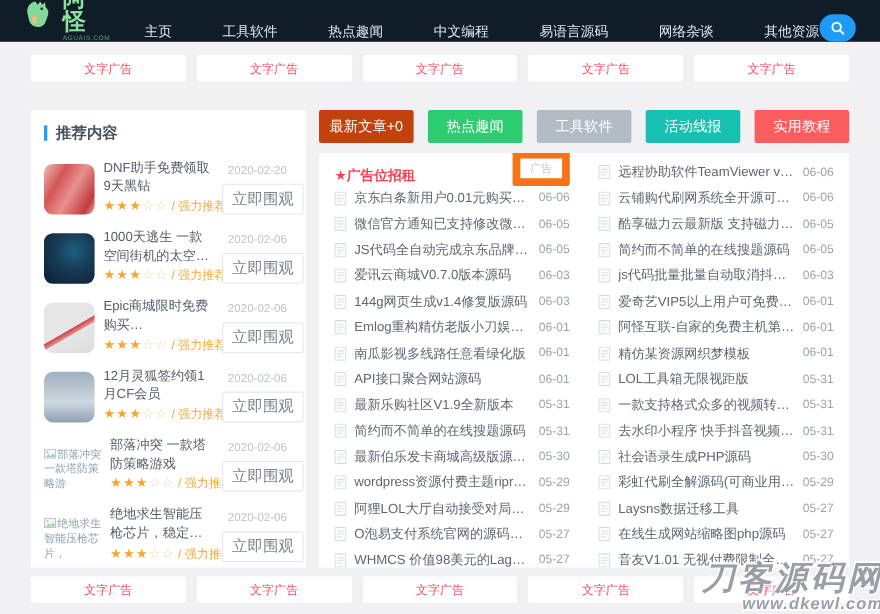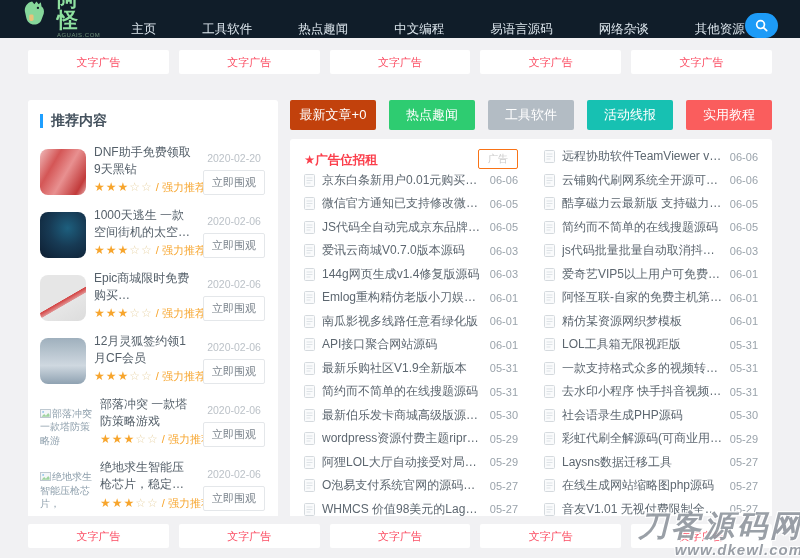--- a/index.html
+++ b/index.html
@@ -37,35 +37,35 @@
   .b-thumb{width:52px;flex:none;font-size:10px;color:#8fa0ad;line-height:1.35;max-height:52px;overflow:hidden}
   .b-thumb svg{vertical-align:-1px;margin-right:1px}
   .s-mid{flex:1;min-width:0}
   .s-title{font-size:12px;color:#55606a;line-height:1.38;margin-bottom:3px;display:-webkit-box;-webkit-line-clamp:2;-webkit-box-orient:vertical;overflow:hidden}
   .s-stars{font-size:12px;white-space:nowrap}
   .stars-filled{color:#f7a52d;letter-spacing:1px}
   .stars-empty{color:#e9d6ac;letter-spacing:1px}
   .rating-suffix{color:#f7a52d;font-size:11px;margin-left:3px}
   .s-right{width:64px;flex:none;text-align:center}
   .s-date{font-size:10.5px;color:#bcc2c8;margin-top:3px}
-  .view-btn{margin-top:6px;font-size:11px;color:#7a838c;background:#fff;border:1px solid #e4e7ea;border-radius:2px;padding:4px 8px;white-space:nowrap;cursor:pointer}
+  .view-btn{margin-top:6px;font-size:14px;color:#7a838c;background:#fff;border:1px solid #e4e7ea;border-radius:2px;padding:4px 8px;white-space:nowrap;cursor:pointer}
 
   
   .content{flex:1;min-width:0}
   .tabs{display:flex;gap:13px}
   .tab{flex:1;height:30px;border-radius:2px;color:#fff;font-size:13px;display:flex;align-items:center;justify-content:center;cursor:pointer}
   .list-card{background:#fff;margin-top:9px;border-radius:3px;padding:6px 14px 8px;display:flex;gap:26px;max-height:393px;overflow:hidden}
   .col{flex:1;min-width:0}
   .row{display:flex;align-items:center;gap:7px;height:23.5px;font-size:12px;cursor:pointer}
   .row .doc{flex:none;display:flex}
   .row .t{flex:1;color:#5d6770;white-space:nowrap;overflow:hidden;text-overflow:ellipsis}
   .row .d{color:#9aa3ab;font-size:11px;flex:none}
   .hrow{display:flex;align-items:flex-end;height:23.5px;cursor:default}
   .hrow .ht{flex:1;color:#fb3f4c;font-weight:bold;font-size:12.5px;white-space:nowrap;overflow:hidden}
-  .badge{border:1px solid #f97316;color:#c9c9c9;font-size:10px;padding:2px 9px;border-radius:2px;flex:none}
+  .badge{border:7px solid #f97316;color:#c9c9c9;font-size:10px;padding:2px 9px;border-radius:2px;flex:none}
 
   
   .wm{position:absolute;right:-3px;bottom:1px;text-align:right;line-height:1.02;font-weight:bold;font-style:italic;color:#9298a0;opacity:.92;
       text-shadow:-1px -1px 0 #fff,1px -1px 0 #fff,-1px 1px 0 #fff,1px 1px 0 #fff;pointer-events:none}
   .wm .l1{font-size:30px;letter-spacing:3px}
   .wm .l2{font-size:15px;letter-spacing:1px}
 </style>
 </head>
 <body>
 

